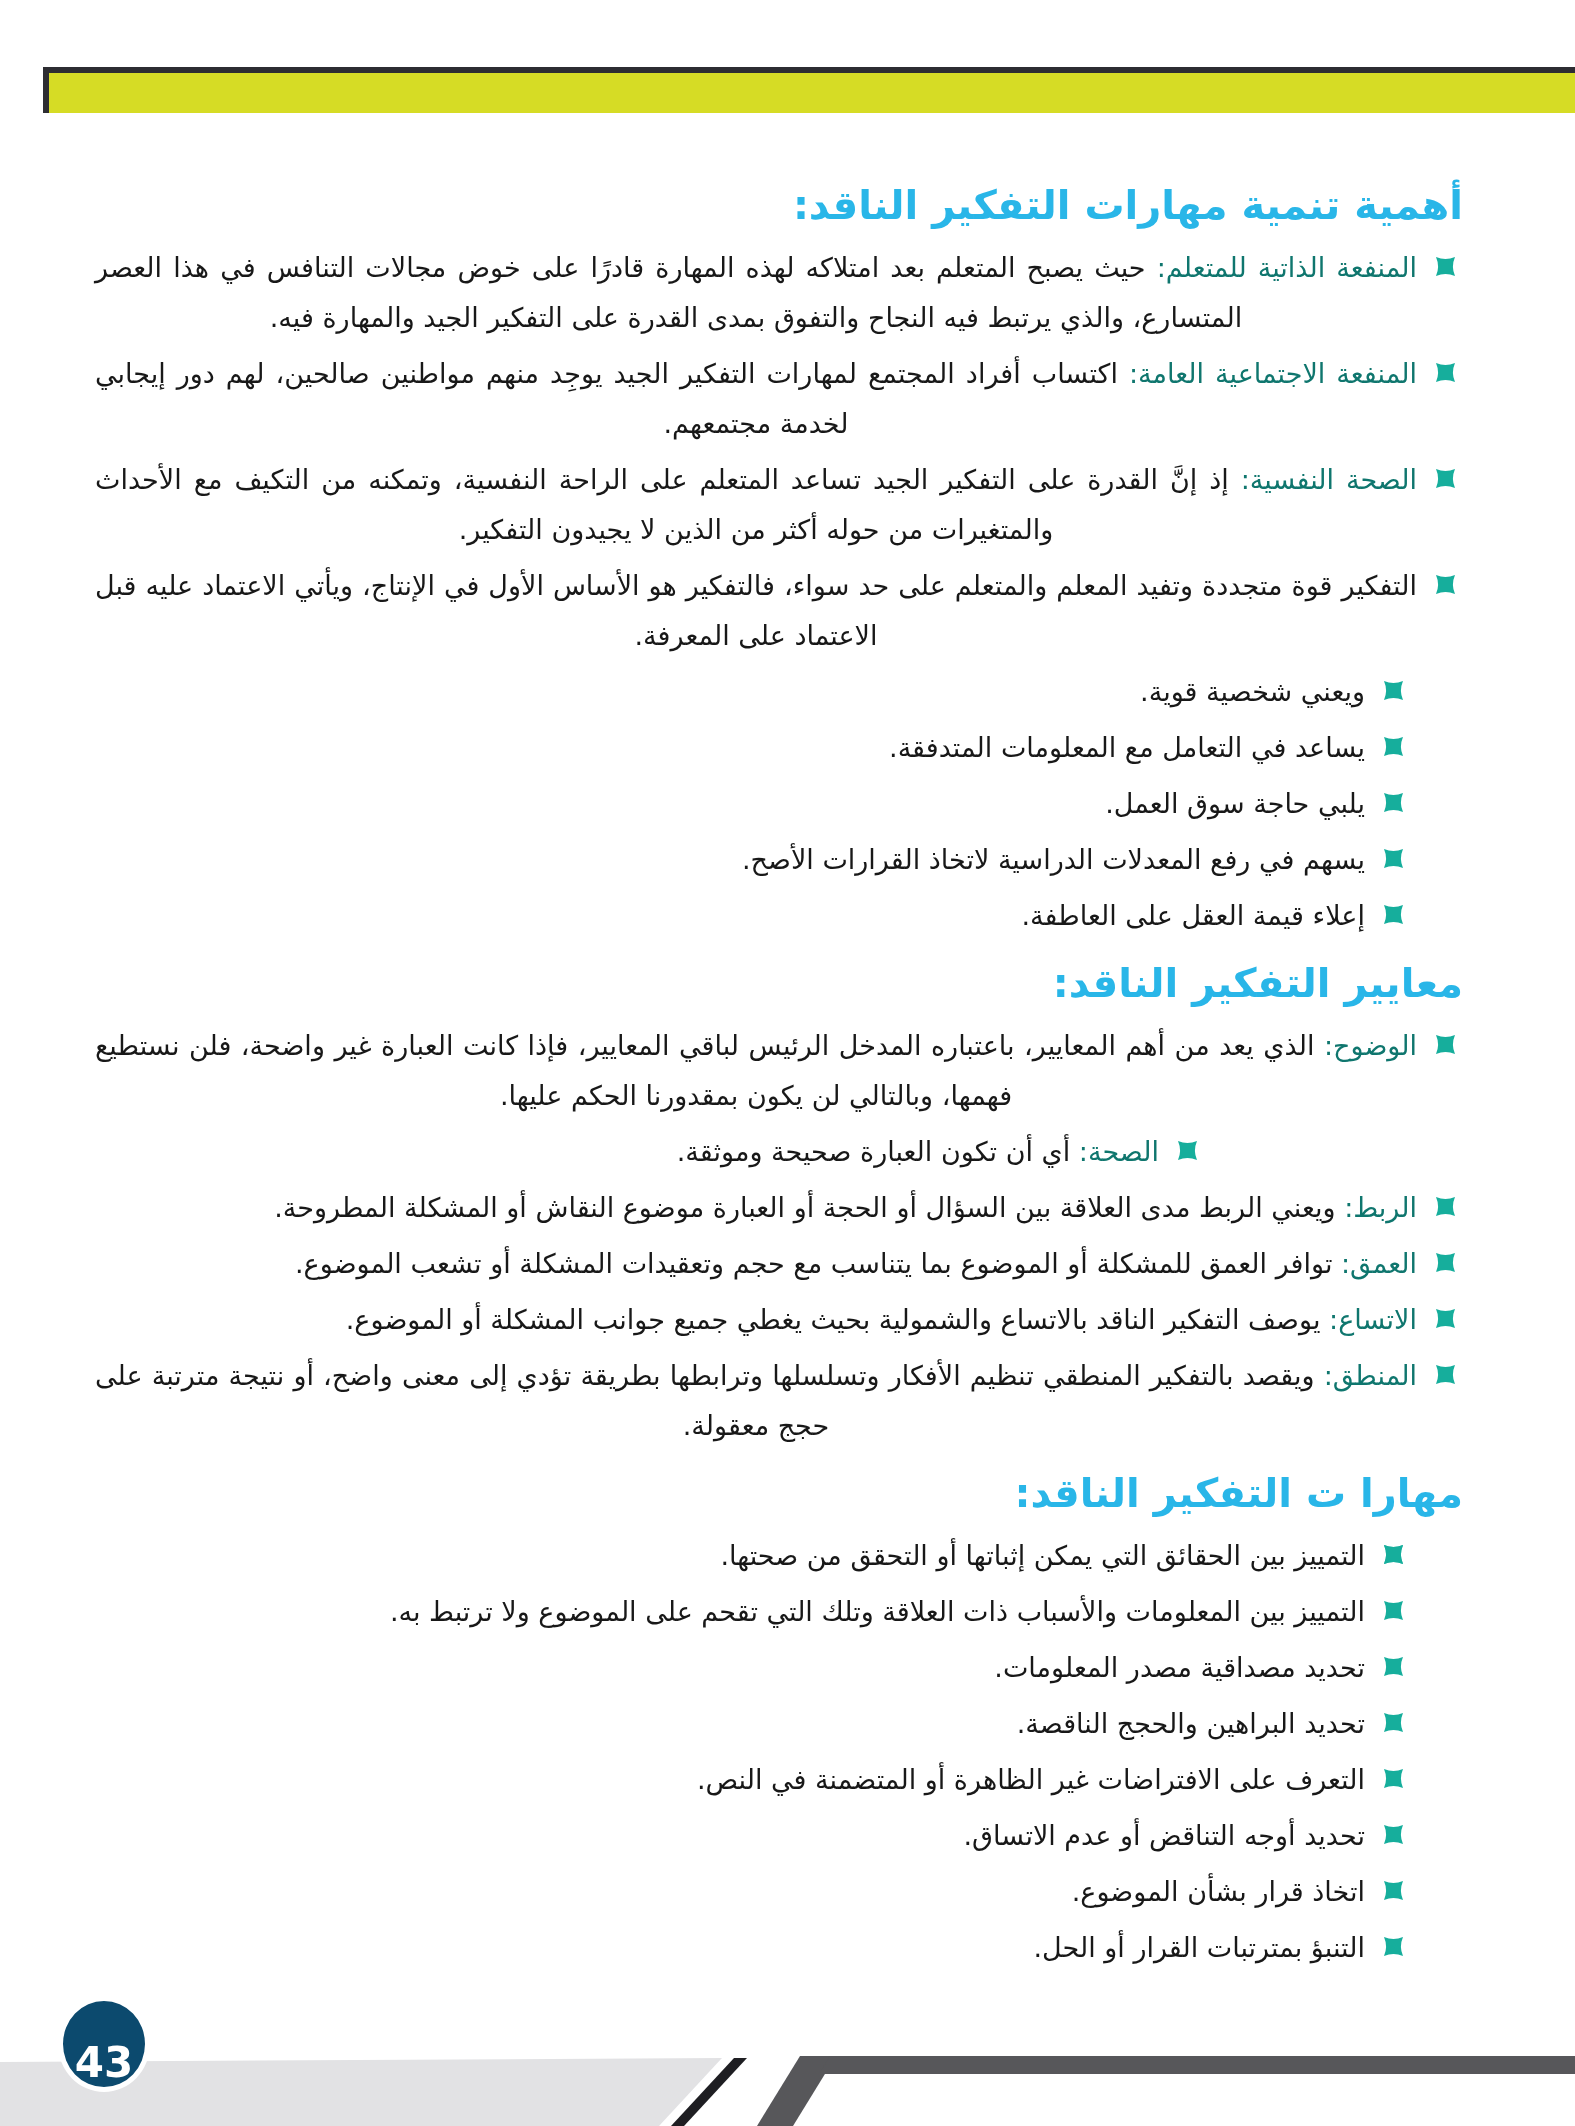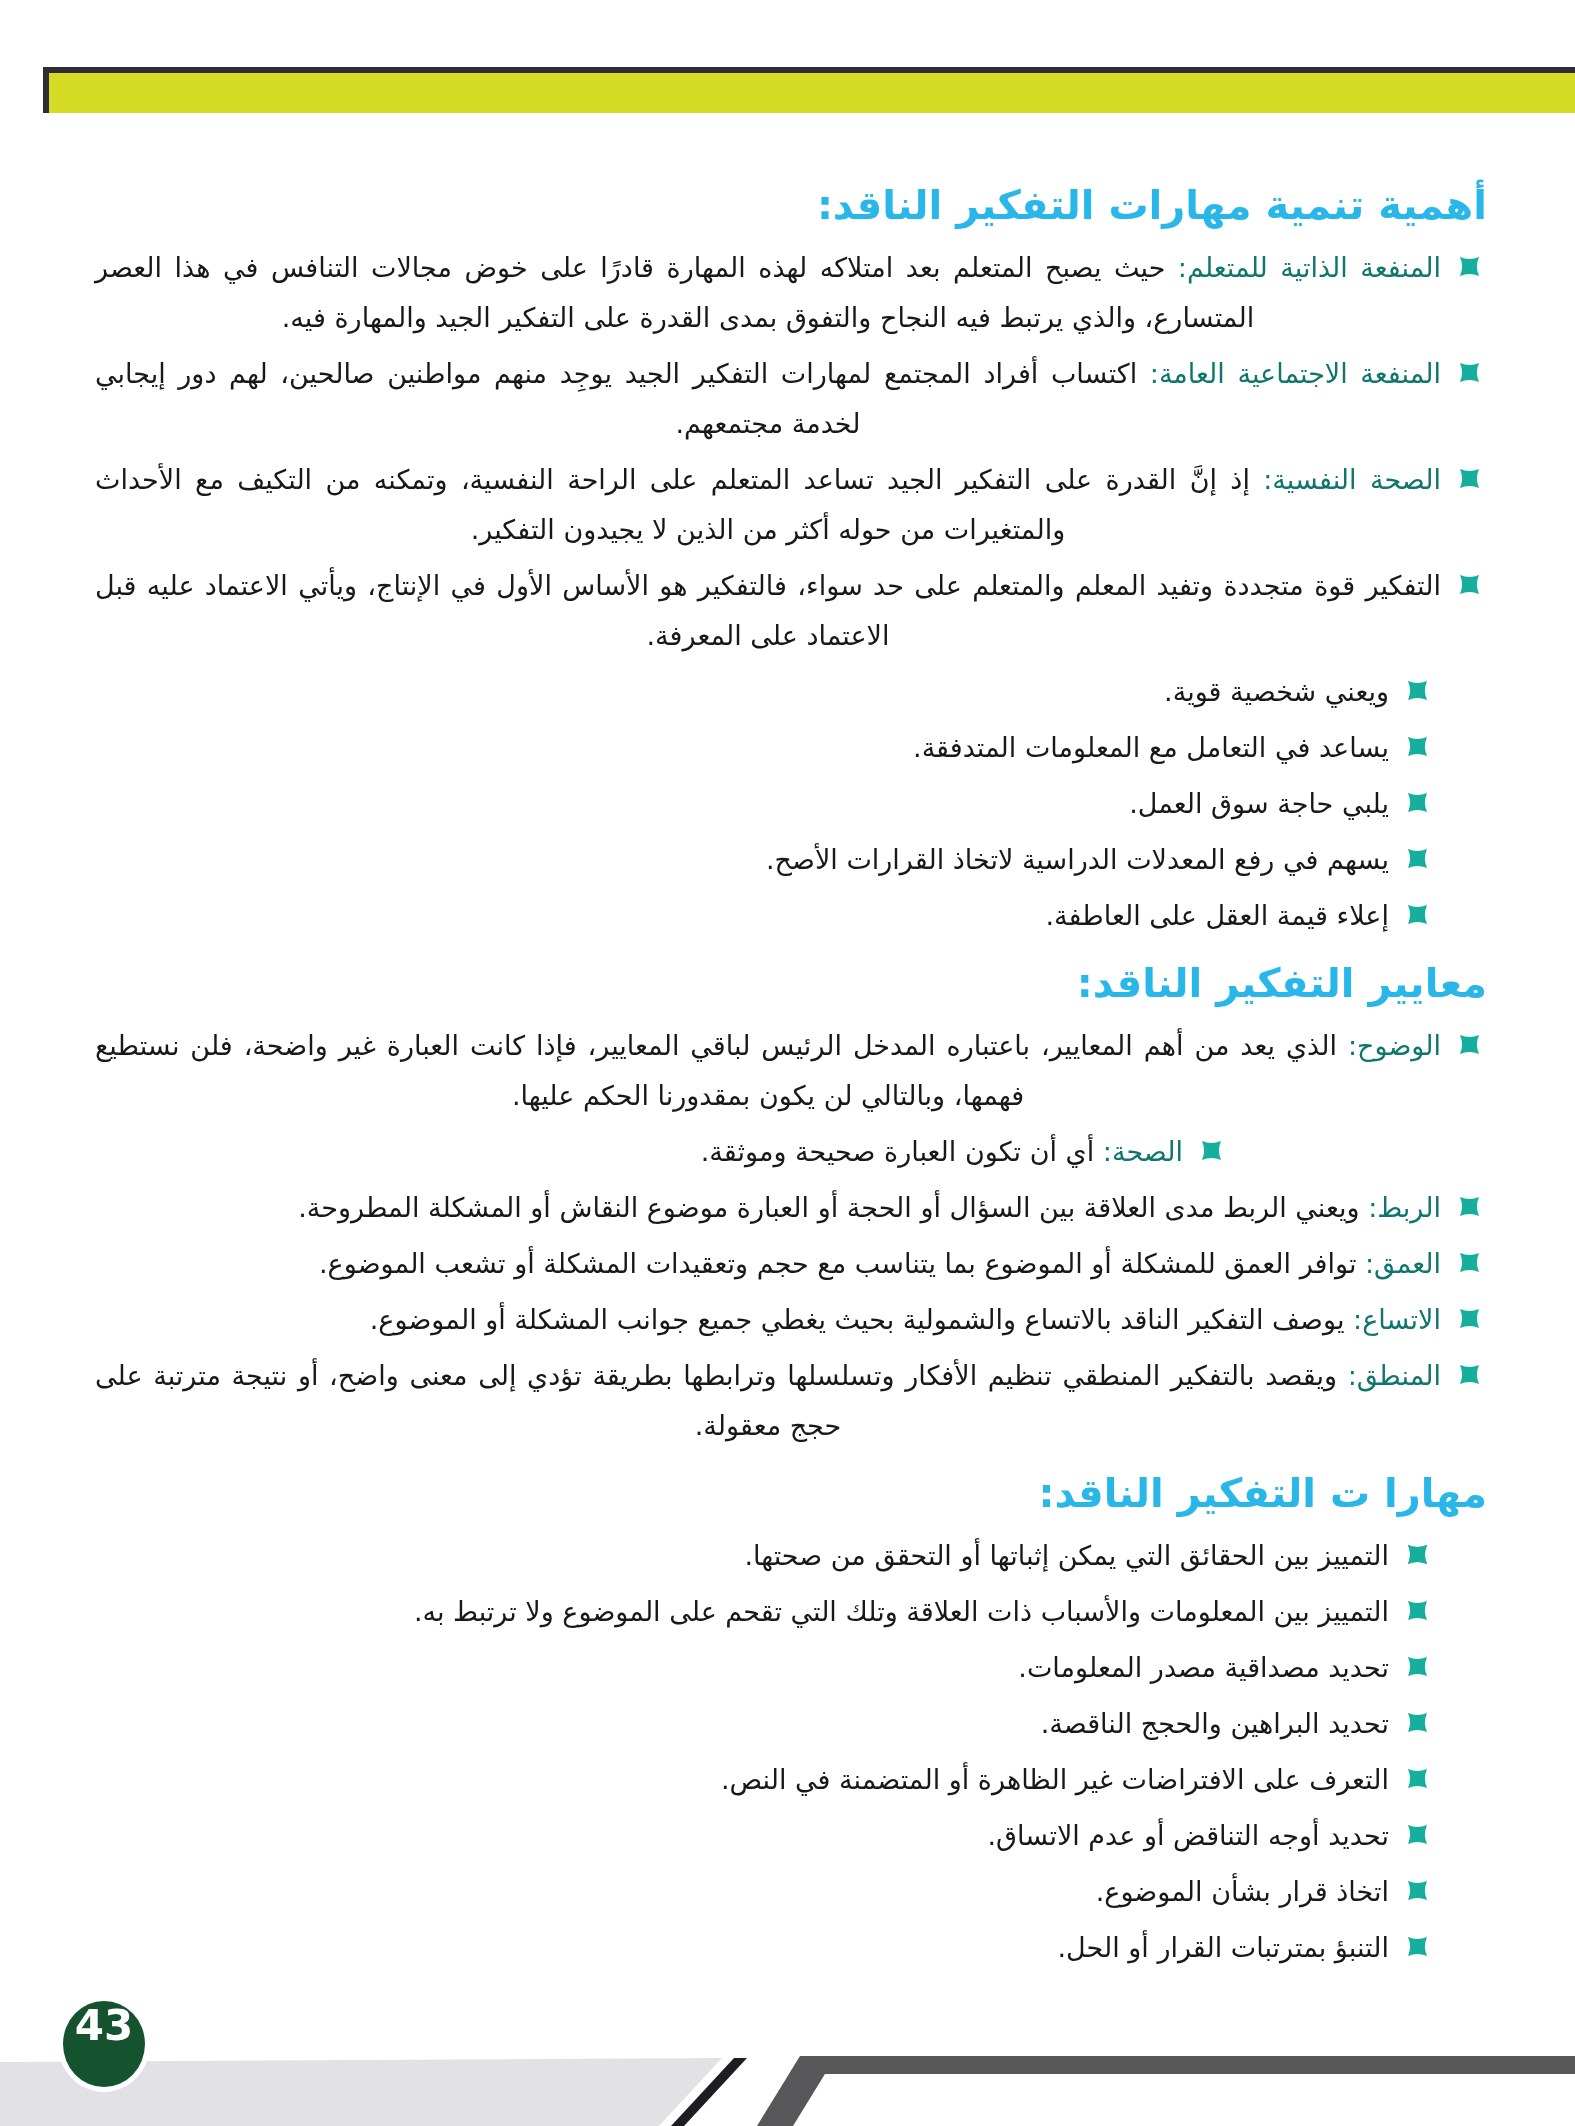--- a/index.html
+++ b/index.html
@@ -7,42 +7,42 @@
     width:1575px;height:2126px;position:relative;overflow:hidden;
     background:#ffffff;direction:rtl;
     font-family:"DejaVu Sans","Liberation Sans",sans-serif;
   }
   
   .topbar{
     position:absolute;top:67px;left:43px;right:0;height:40px;
     background:#d6dc25;border-top:6px solid #2d2d32;border-left:6px solid #2d2d32;
   }
   
-  .content{position:absolute;top:113px;right:88px;left:95px;}
+  .content{position:absolute;top:113px;right:112px;left:95px;}
   .sec-title{
     color:#29b6e8;font-size:40px;font-weight:bold;line-height:56px;
     text-align:right;margin:14px 0 10px 0;
   }
   .sec-title.first{margin-top:64px;}
   .item{
     position:relative;padding-right:46px;margin-bottom:6px;
     font-size:27px;color:#181818;line-height:50px;text-align:right;
   }
   .item.multi{line-height:50px;text-align:justify;text-align-last:center;}
   .item.lvl2{margin-right:52px;}
   .item.deep{margin-right:258px;}
   .bullet{position:absolute;right:8px;top:14px;width:19px;height:19px;}
   .bullet svg{display:block;width:19px;height:19px;}
   .lead{color:#0f766e;}
   
   .page-badge{
     position:absolute;left:58px;top:1996px;width:92px;height:96px;
-    background:#14532d;border:5px solid #ffffff;border-radius:50%;
+    background:#0c4a6e;border:5px solid #ffffff;border-radius:50%;
     box-sizing:border-box;z-index:5;
-    display:flex;align-items:flex-start;justify-content:center;
+    display:flex;align-items:flex-end;justify-content:center;
   }
   .page-badge span{
     color:#ffffff;font-size:42px;font-weight:bold;
     font-family:"DejaVu Sans","Liberation Sans",sans-serif;
   }
   
   .footer-art{position:absolute;left:0;bottom:0;width:1575px;height:90px;z-index:1;}
 </style>
 </head>
 <body>

